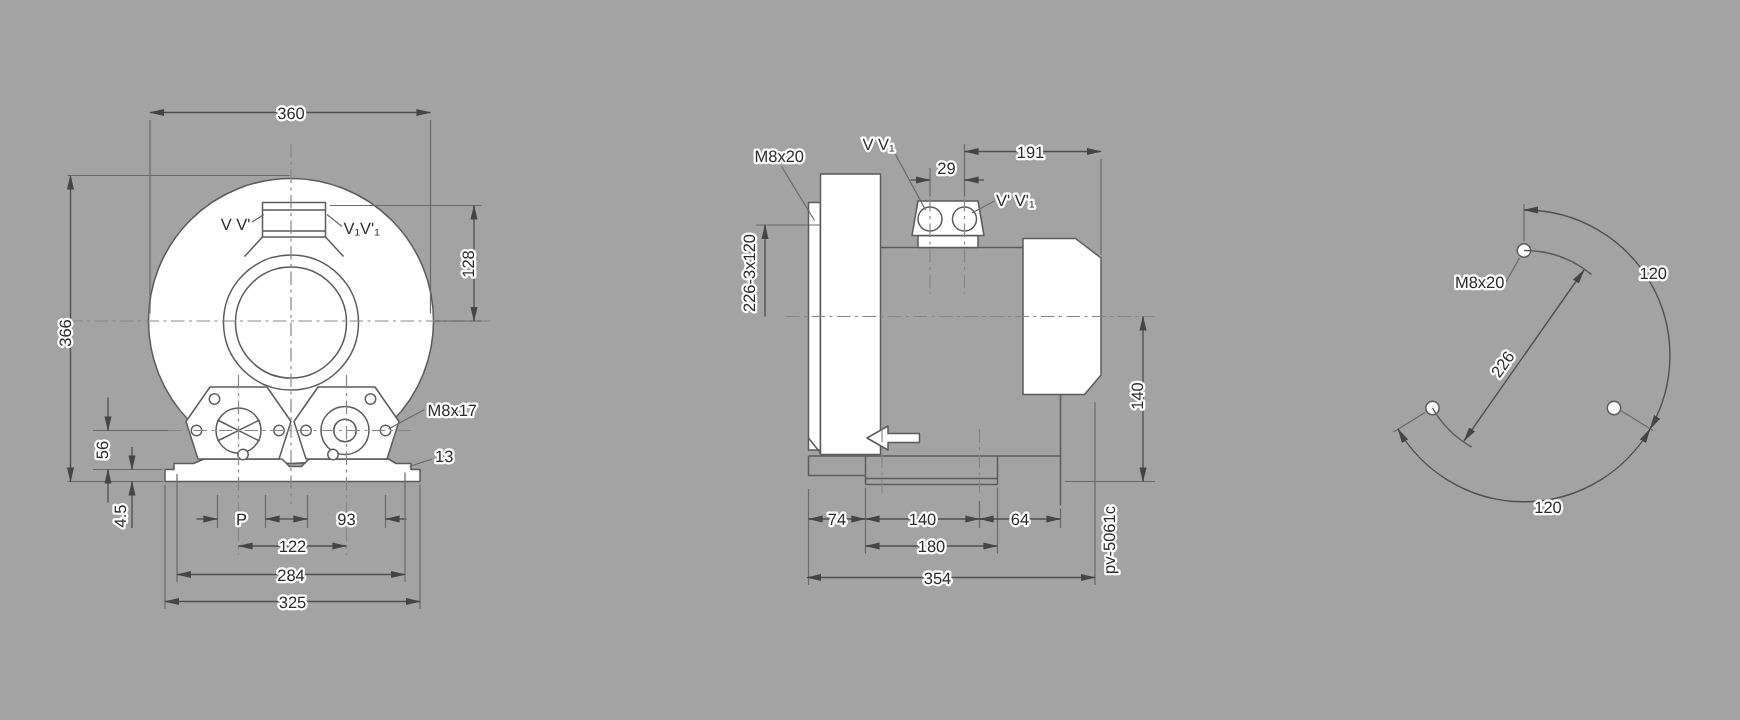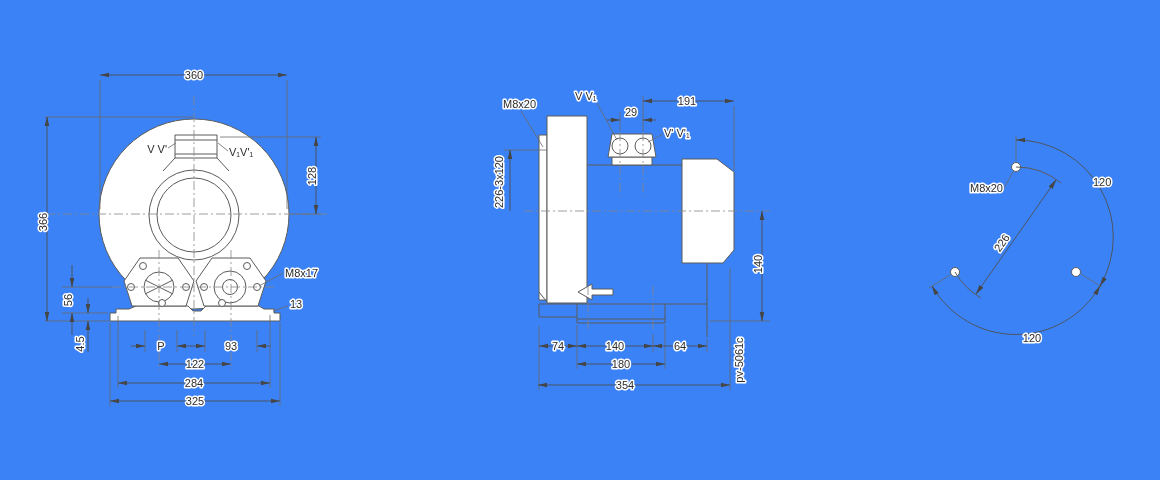--- a/index.html
+++ b/index.html
@@ -1,16 +1,16 @@
 <!DOCTYPE html>
 <html><head>
 <meta charset="utf-8">
 <style>
   html,body{margin:0;padding:0;background:#fff;}
-  #canvas{position:relative;width:1160px;height:480px;background:#3b82f6;overflow:hidden;
+  #canvas{position:relative;width:1160px;height:480px;background:#a3a3a3;overflow:hidden;
           font-family:"Liberation Sans","DejaVu Sans",sans-serif;}
   svg{position:absolute;left:0;top:0;}
   .ln{fill:none;stroke:#5b5b5b;stroke-width:1;stroke-linejoin:round;}
   .fw{fill:#ffffff;stroke:#5b5b5b;stroke-width:1;stroke-linejoin:round;}
   .cl{fill:none;stroke:#878787;stroke-width:0.8;stroke-dasharray:9 3 2 3;}
   .dim{fill:none;stroke:#4f4f4f;stroke-width:0.9;}
   .ext{fill:none;stroke:#6a6a6a;stroke-width:0.8;}
   text{font:11px "Liberation Sans","DejaVu Sans",sans-serif;fill:#2c2c2c;
        paint-order:stroke;stroke:#ffffff;stroke-width:3px;stroke-linejoin:round;}
   .mid{text-anchor:middle;}

